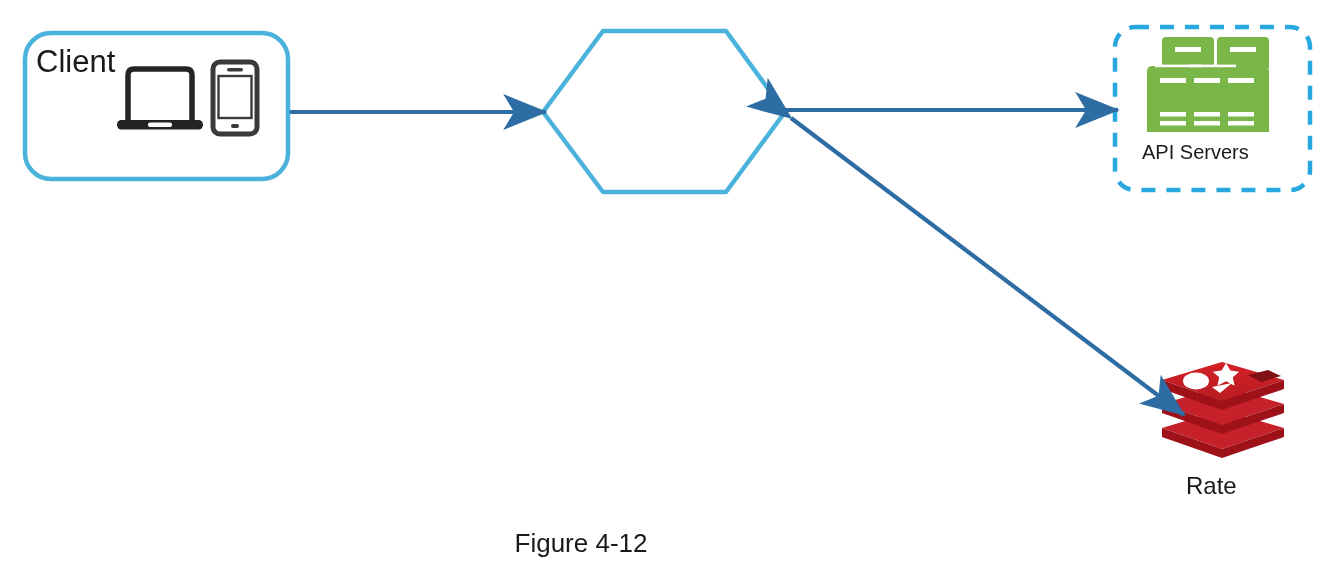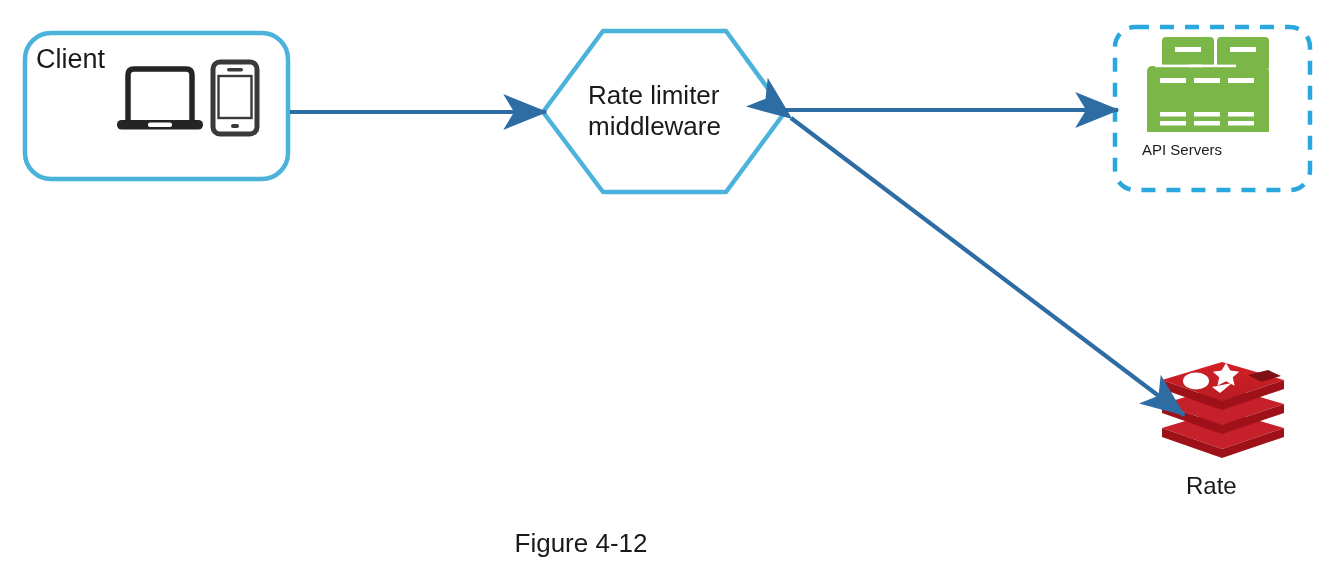--- a/index.html
+++ b/index.html
@@ -30,32 +30,32 @@
   .lbl {
     position: absolute;
     font-family: "Liberation Sans", sans-serif;
     color: #1a1a1a;
     white-space: nowrap;
     line-height: 1.18;
   }
   #client-label {
     left: 36px;
     top: 44px;
-    font-size: 27px;
+    font-size: 31px;
   }
   #hex-label {
     left: 588px;
     top: 80px;
     font-size: 26px;
     text-align: left;
   }
   #api-label {
     left: 1142px;
     top: 141px;
-    font-size: 15px;
+    font-size: 20px;
   }
   #redis-label {
     left: 1186px;
     top: 472px;
     font-size: 24px;
   }
   #figure-caption {
     left: 0;
     top: 528px;
     width: 1162px;
@@ -143,24 +143,20 @@
 
     <line x1="290" y1="112" x2="546" y2="112" stroke="#2E6DA4" stroke-width="4.2" marker-end="url(#arrowBlue)"></line>
 
     <line x1="785" y1="110" x2="1118" y2="110" stroke="#2E6DA4" stroke-width="4.2" marker-end="url(#arrowBlue)"></line>
 
     <line x1="791" y1="118" x2="1184" y2="415" stroke="#2E6DA4" stroke-width="4.2" marker-start="url(#arrowBlue)" marker-end="url(#arrowBlue)"></line>
   </svg>
 
   <div class="lbl" id="client-label">Client</div>
 
-  <div class="lbl" id="hex-label">
-    <div>Rate limiter</div>
-    <div>middleware</div>
-  </div>
 
   <div class="lbl" id="api-label">API Servers</div>
 
   <div class="lbl" id="redis-label">Rate</div>
 
   <div class="lbl" id="figure-caption">Figure 4-12</div>
 
 </div>
 
 </body></html>

